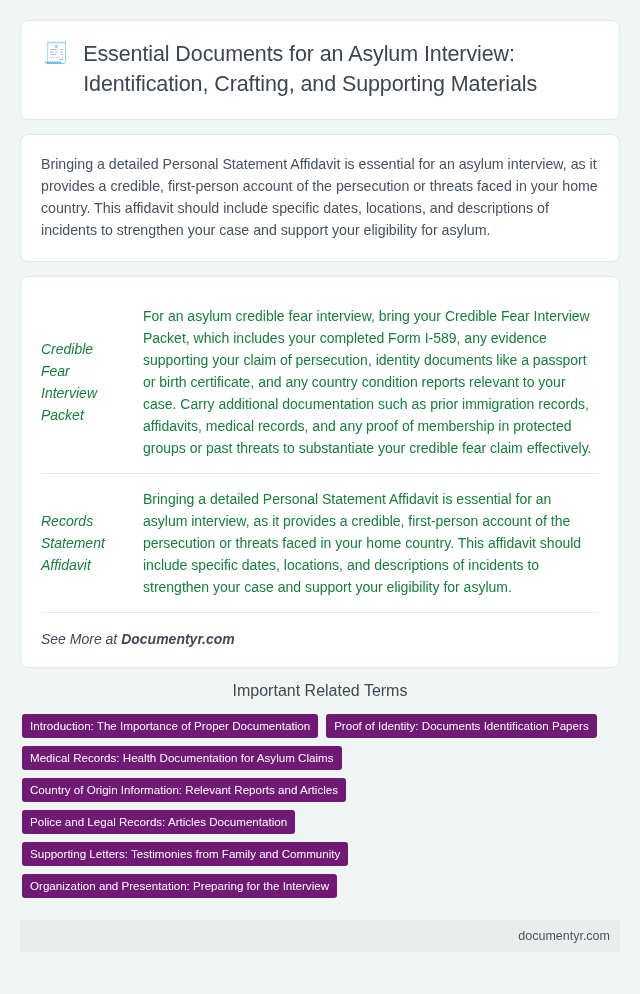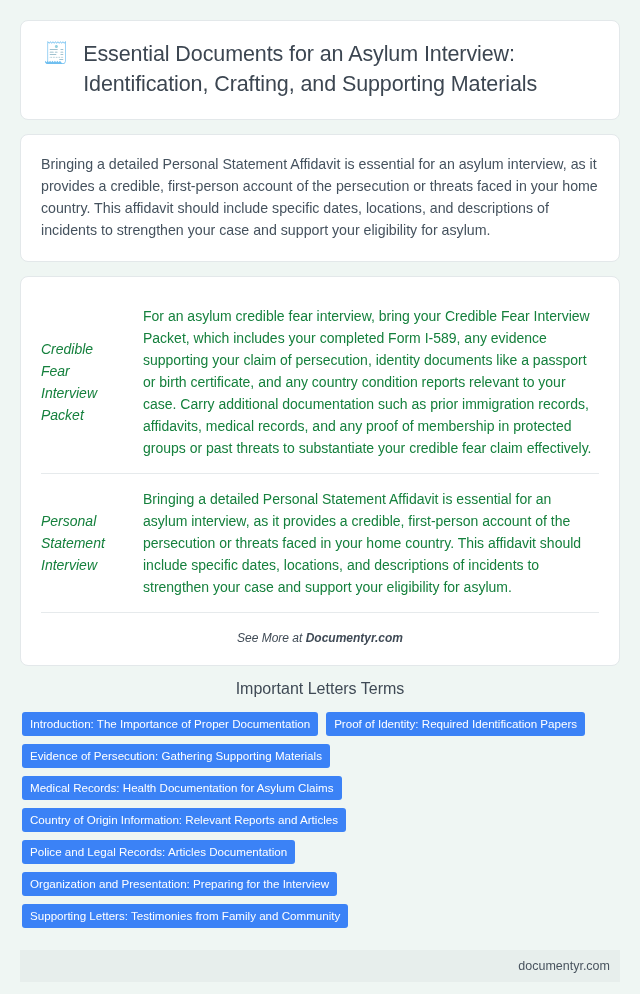--- a/index.html
+++ b/index.html
@@ -85,23 +85,22 @@
   table.detail-table td.term {
     width: 98px;
     padding-right: 16px;
     box-sizing: border-box;
     font-style: italic;
   }
   table.detail-table td.desc {
     padding-left: 4px;
   }
   .see-more {
-    text-align: center;
     font-style: italic;
-    font-size: 12px;
+    font-size: 14px;
     color: #3f4a55;
     padding: 18px 0 6px 0;
   }
   .see-more b {
     font-weight: bold;
     font-style: italic;
   }
 
   
   .related-section {
@@ -115,21 +114,21 @@
     color: #3f4a55;
     margin: 0 0 14px 0;
   }
   .tag-list {
     display: flex;
     flex-wrap: wrap;
     gap: 8px 8px;
     padding: 0 2px;
   }
   .tag {
-    background: #3b82f6;
+    background: #701a75;
     color: #ffffff;
     font-size: 11.6px;
     line-height: 24px;
     height: 24px;
     padding: 0 8px;
     border-radius: 3px;
     white-space: nowrap;
     box-sizing: border-box;
   }
 
@@ -167,41 +166,40 @@
   </div>
 
   <div class="card table-card">
     <table class="detail-table">
       <tbody>
         <tr>
           <td class="term">Credible Fear Interview Packet</td>
           <td class="desc">For an asylum credible fear interview, bring your Credible Fear Interview Packet, which includes your completed Form I-589, any evidence supporting your claim of persecution, identity documents like a passport or birth certificate, and any country condition reports relevant to your case. Carry additional documentation such as prior immigration records, affidavits, medical records, and any proof of membership in protected groups or past threats to substantiate your credible fear claim effectively.</td>
         </tr>
         <tr>
-          <td class="term">Personal Statement Interview</td>
+          <td class="term">Records Statement Affidavit</td>
           <td class="desc">Bringing a detailed Personal Statement Affidavit is essential for an asylum interview, as it provides a credible, first-person account of the persecution or threats faced in your home country. This affidavit should include specific dates, locations, and descriptions of incidents to strengthen your case and support your eligibility for asylum.</td>
         </tr>
       </tbody>
     </table>
     <div class="see-more">
       <span>See More at </span><b>Documentyr.com</b>
     </div>
   </div>
 
   <div class="related-section">
-    <h2 class="related-title">Important Letters Terms</h2>
+    <h2 class="related-title">Important Related Terms</h2>
     <div class="tag-list">
       <span class="tag">Introduction: The Importance of Proper Documentation</span>
-      <span class="tag">Proof of Identity: Required Identification Papers</span>
-      <span class="tag">Evidence of Persecution: Gathering Supporting Materials</span>
+      <span class="tag">Proof of Identity: Documents Identification Papers</span>
       <span class="tag">Medical Records: Health Documentation for Asylum Claims</span>
       <span class="tag">Country of Origin Information: Relevant Reports and Articles</span>
       <span class="tag">Police and Legal Records: Articles Documentation</span>
+      <span class="tag">Supporting Letters: Testimonies from Family and Community</span>
       <span class="tag">Organization and Presentation: Preparing for the Interview</span>
-      <span class="tag">Supporting Letters: Testimonies from Family and Community</span>
     </div>
   </div>
 
   <div class="footer-bar">
     <span class="footer-text">documentyr.com</span>
   </div>
 
 </div>
 
 </body></html>

